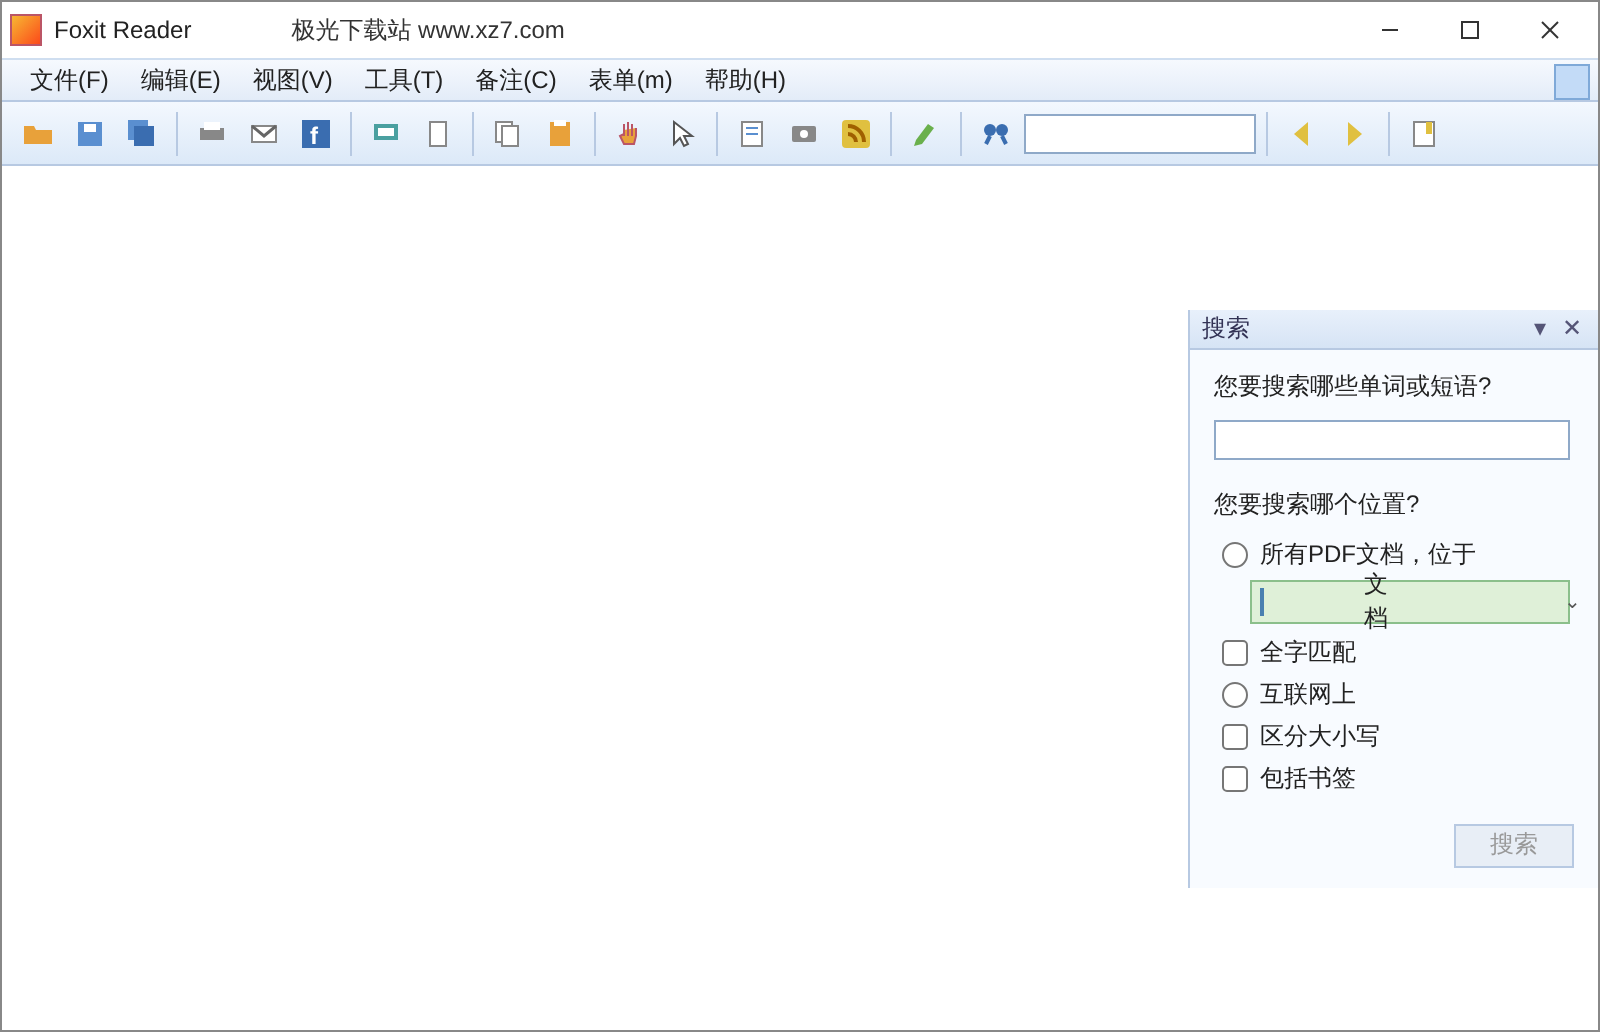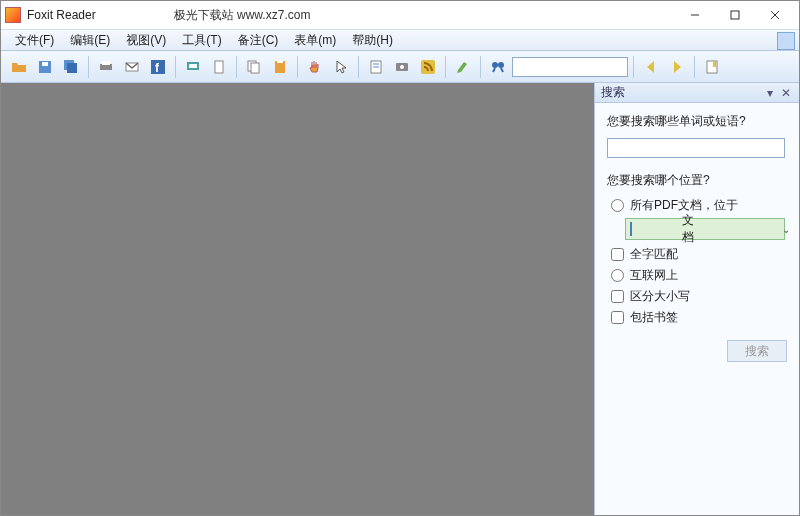--- a/index.html
+++ b/index.html
@@ -1,36 +1,36 @@
 <!DOCTYPE html>
 <html><head>
 <meta charset="utf-8">
 <style>
 * { margin: 0; padding: 0; box-sizing: border-box; font-family: "Microsoft YaHei", Arial, sans-serif; font-size: 12px; }
 body { width: 800px; height: 516px; background: #fff; border: 1px solid #888; position: relative; overflow: hidden; }
 
 .titlebar { height: 28px; display: flex; align-items: center; padding: 0 4px; background: #fff; }
 .titlebar .logo { width: 16px; height: 16px; margin-right: 6px; background: linear-gradient(135deg,#f7b733,#fc4a1a); border:1px solid #b56; }
 .titlebar .title { font-size: 12px; color: #222; }
-.titlebar .subtitle { margin-left: 78px; font-size: 12px; color: #333; }
+.titlebar .subtitle { margin-left: 50px; font-size: 12px; color: #333; }
 .titlebar .spacer { flex: 1; }
 .titlebar .winbtn { width: 40px; height: 24px; display:flex; align-items:center; justify-content:center; color:#444; cursor:pointer; }
 .titlebar .winbtn svg { width: 10px; height: 10px; }
 
 .menubar { height: 22px; background: linear-gradient(#f6f9fe,#e3ecf8); border-top:1px solid #cfdef0; border-bottom:1px solid #b7c9e2; display:flex; align-items:center; padding:0 6px; position:relative; }
 .menubar .mitem { padding: 2px 8px; color:#222; cursor:pointer; }
 .menubar .corner-icon { position:absolute; right:4px; top:2px; width:18px; height:18px; background:#c3dbf7; border:1px solid #7fa9d8; }
 
 .toolbar { height: 32px; background: linear-gradient(#f3f8fe,#dce9f8); border-bottom:1px solid #b7c9e2; display:flex; align-items:center; padding:0 6px; gap:2px; }
 .tool { width:24px; height:24px; display:flex; align-items:center; justify-content:center; border-radius:2px; cursor:pointer; }
 .tool svg { width:18px; height:18px; }
 .toolsep { width:1px; height:22px; background:#b7c9e2; margin:0 3px; }
 .searchbox { height:20px; width:116px; border:1px solid #8fa9c8; background:#fff; }
 
-.content { display:flex; height: calc(100% - 28px - 22px - 32px); }
+.content { display:flex; height: calc(100% - 28px - 22px - 32px); align-items: center; }
 .docarea { flex:1; background:#808080; }
 .sidepanel { width:205px; background:#f8fbff; border-left:1px solid #b7c9e2; display:flex; flex-direction:column; }
 .sidepanel-header { height:20px; background: linear-gradient(#e8f0fb,#d6e4f5); border-bottom:1px solid #b7c9e2; display:flex; align-items:center; padding:0 6px; font-size:12px; color:#335; }
 .sidepanel-header .spacer { flex:1; }
 .sidepanel-header .sbtn { width:14px; height:14px; display:flex; align-items:center; justify-content:center; margin-left:2px; cursor:pointer; color:#557; }
 .sidepanel-body { padding:10px 12px; color:#222; }
 .sidepanel-body .label { margin-bottom:8px; }
 .sidepanel-body input[type=text] { width:178px; height:20px; border:1px solid #8fa9c8; background:#fff; margin-bottom:14px; }
 .opt-row { display:flex; align-items:center; margin:4px 0 4px 4px; gap:4px; }
 .opt-row input { margin-right:2px; }

